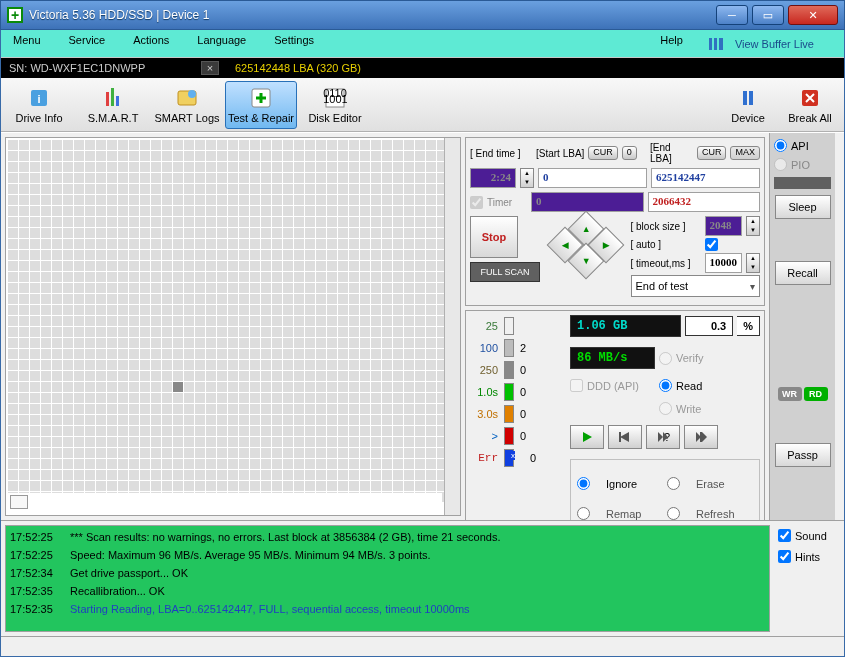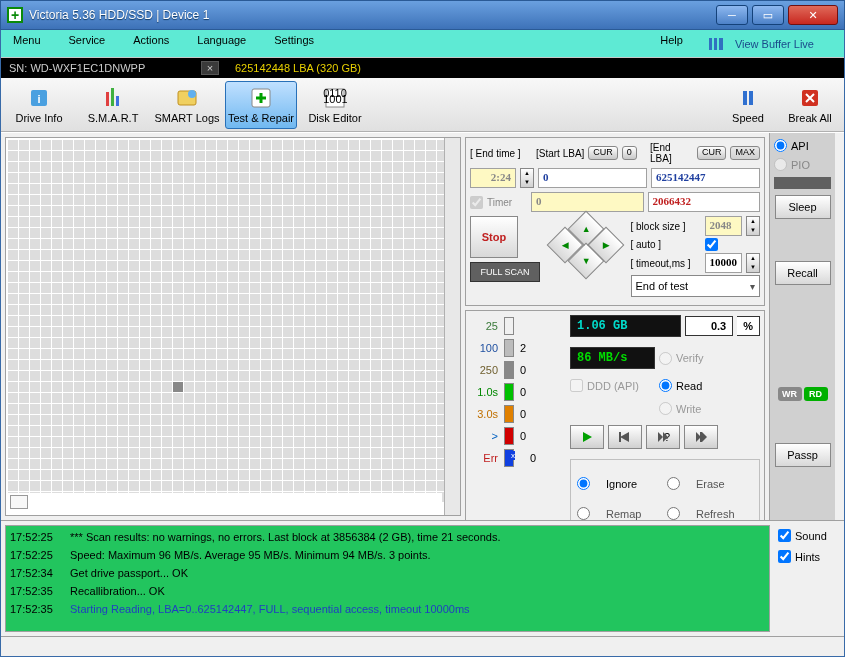--- a/index.html
+++ b/index.html
@@ -57,21 +57,21 @@
 
 .ctrl-col { width:300px; margin:4px 4px 4px 0; display:flex; flex-direction:column; gap:4px;}
 .panel { background:#f0f0f0; border:1px solid #a0a0a0; padding:4px;}
 .row { display:flex; align-items:center; gap:4px; margin-bottom:4px;}
 .col-group{flex:1;}
 .lbl-sm{ font-size:10px; color:#222;}
 .lbl-br{ font-size:10px;}
 .pillbtn{ height:14px; padding:0 4px; font-size:9px; background:linear-gradient(#fff,#c8c8c8); border:1px solid #888; border-radius:3px; cursor:pointer;}
 .pillbtn.sel{background:linear-gradient(#e8e8e8,#d0d0d0);}
 .inp { border:1px solid #a0a0a0; background:#fff; padding:2px 4px; font-family:Verdana; font-weight:bold; height:20px;}
-.inp.ro{ background:#fef9c3; color:#888;}
+.inp.ro{ background:#4c1d95; color:#888;}
 .inp.red{ color:#c02020;}
 .inp.blue{ color:#2040a0;}
 .spin{ width:14px; height:20px; border:1px solid #888; background:linear-gradient(#fff,#d0d0d0); display:flex; flex-direction:column;}
 .spin div{flex:1; font-size:6px; text-align:center; line-height:8px;}
 .chk{width:13px;height:13px;}
 
 .stop-btn{ width:48px; height:42px; border:1px solid #888; background:linear-gradient(#fff,#d8d8d8); display:flex;align-items:center;justify-content:center; color:#c02020; font-weight:bold; cursor:pointer;}
 .diamond{ width:76px; height:58px; position:relative; margin:0 4px;}
 .diamond .s{position:absolute;width:26px;height:26px; border:1px solid #888; background:linear-gradient(#fff,#d8d8d8); transform:rotate(45deg); display:flex;align-items:center;justify-content:center;}
 .diamond .s span{transform:rotate(-45deg);color:#008800;font-size:9px;}
@@ -112,21 +112,21 @@
 
 .log-area{ height:116px; display:flex; border-top:1px solid #a0a0a0;}
 .log{ flex:1; background:#22c55e; border:1px solid #a0a0a0; margin:4px; overflow:auto; padding:2px 4px;}
 .log-row{ display:flex; gap:10px; line-height:18px;}
 .log-row .t{ width:50px;}
 .log-row.blue .m{ color:#2040c0;}
 .log-side{ width:70px; padding:8px 4px; display:flex; flex-direction:column; gap:8px;}
 .log-side label{display:flex;align-items:center;gap:4px;}
 .status-bar{height:20px; border-top:1px solid #a0a0a0; background:#f0f0f0;}
 
-.th25{color:#3a7a3a;} .th100{color:#2050a0;} .th250{color:#706030;} .th10s{color:#008800;} .th30s{color:#c07000;} .thgt{color:#0060c0;} .therr{color:#c02020;}
+.th25{color:#3a7a3a;} .th100{color:#2050a0;} .th250{color:#706030;} .th10s{color:#008800;} .th30s{color:#c07000;} .thgt{color:#0060c0;} .therr{color:#c02020;font-family:Liberation Mono, monospace;}
 </style>
 </head>
 <body>
 
 <div class="titlebar">
   <div class="ico"></div>
   <div class="title">Victoria 5.36 HDD/SSD | Device 1</div>
   <div class="win-btns">
     <div class="win-btn">─</div>
     <div class="win-btn">▭</div>
@@ -206,21 +206,21 @@
     </div>
     <div class="tb-spacer"></div>
     <div class="tb-right">
       <div class="tb-btn">
         <div class="ic">
             <svg viewBox="0 0 24 24">
               <rect x="7" y="5" width="4" height="14" fill="#3070d0"></rect>
               <rect x="13" y="5" width="4" height="14" fill="#3070d0"></rect>
             </svg>
           </div>
-        <div class="lbl">Speed</div>
+        <div class="lbl">Device</div>
       </div>
       <div class="tb-btn">
         <div class="ic">
             <svg viewBox="0 0 24 24">
               <rect x="4" y="4" width="16" height="16" rx="2" fill="#d03020"></rect>
               <path d="M8 8l8 8M16 8l-8 8" stroke="#fff" stroke-width="2"></path>
             </svg>
           </div>
         <div class="lbl">Break All</div>
       </div>

